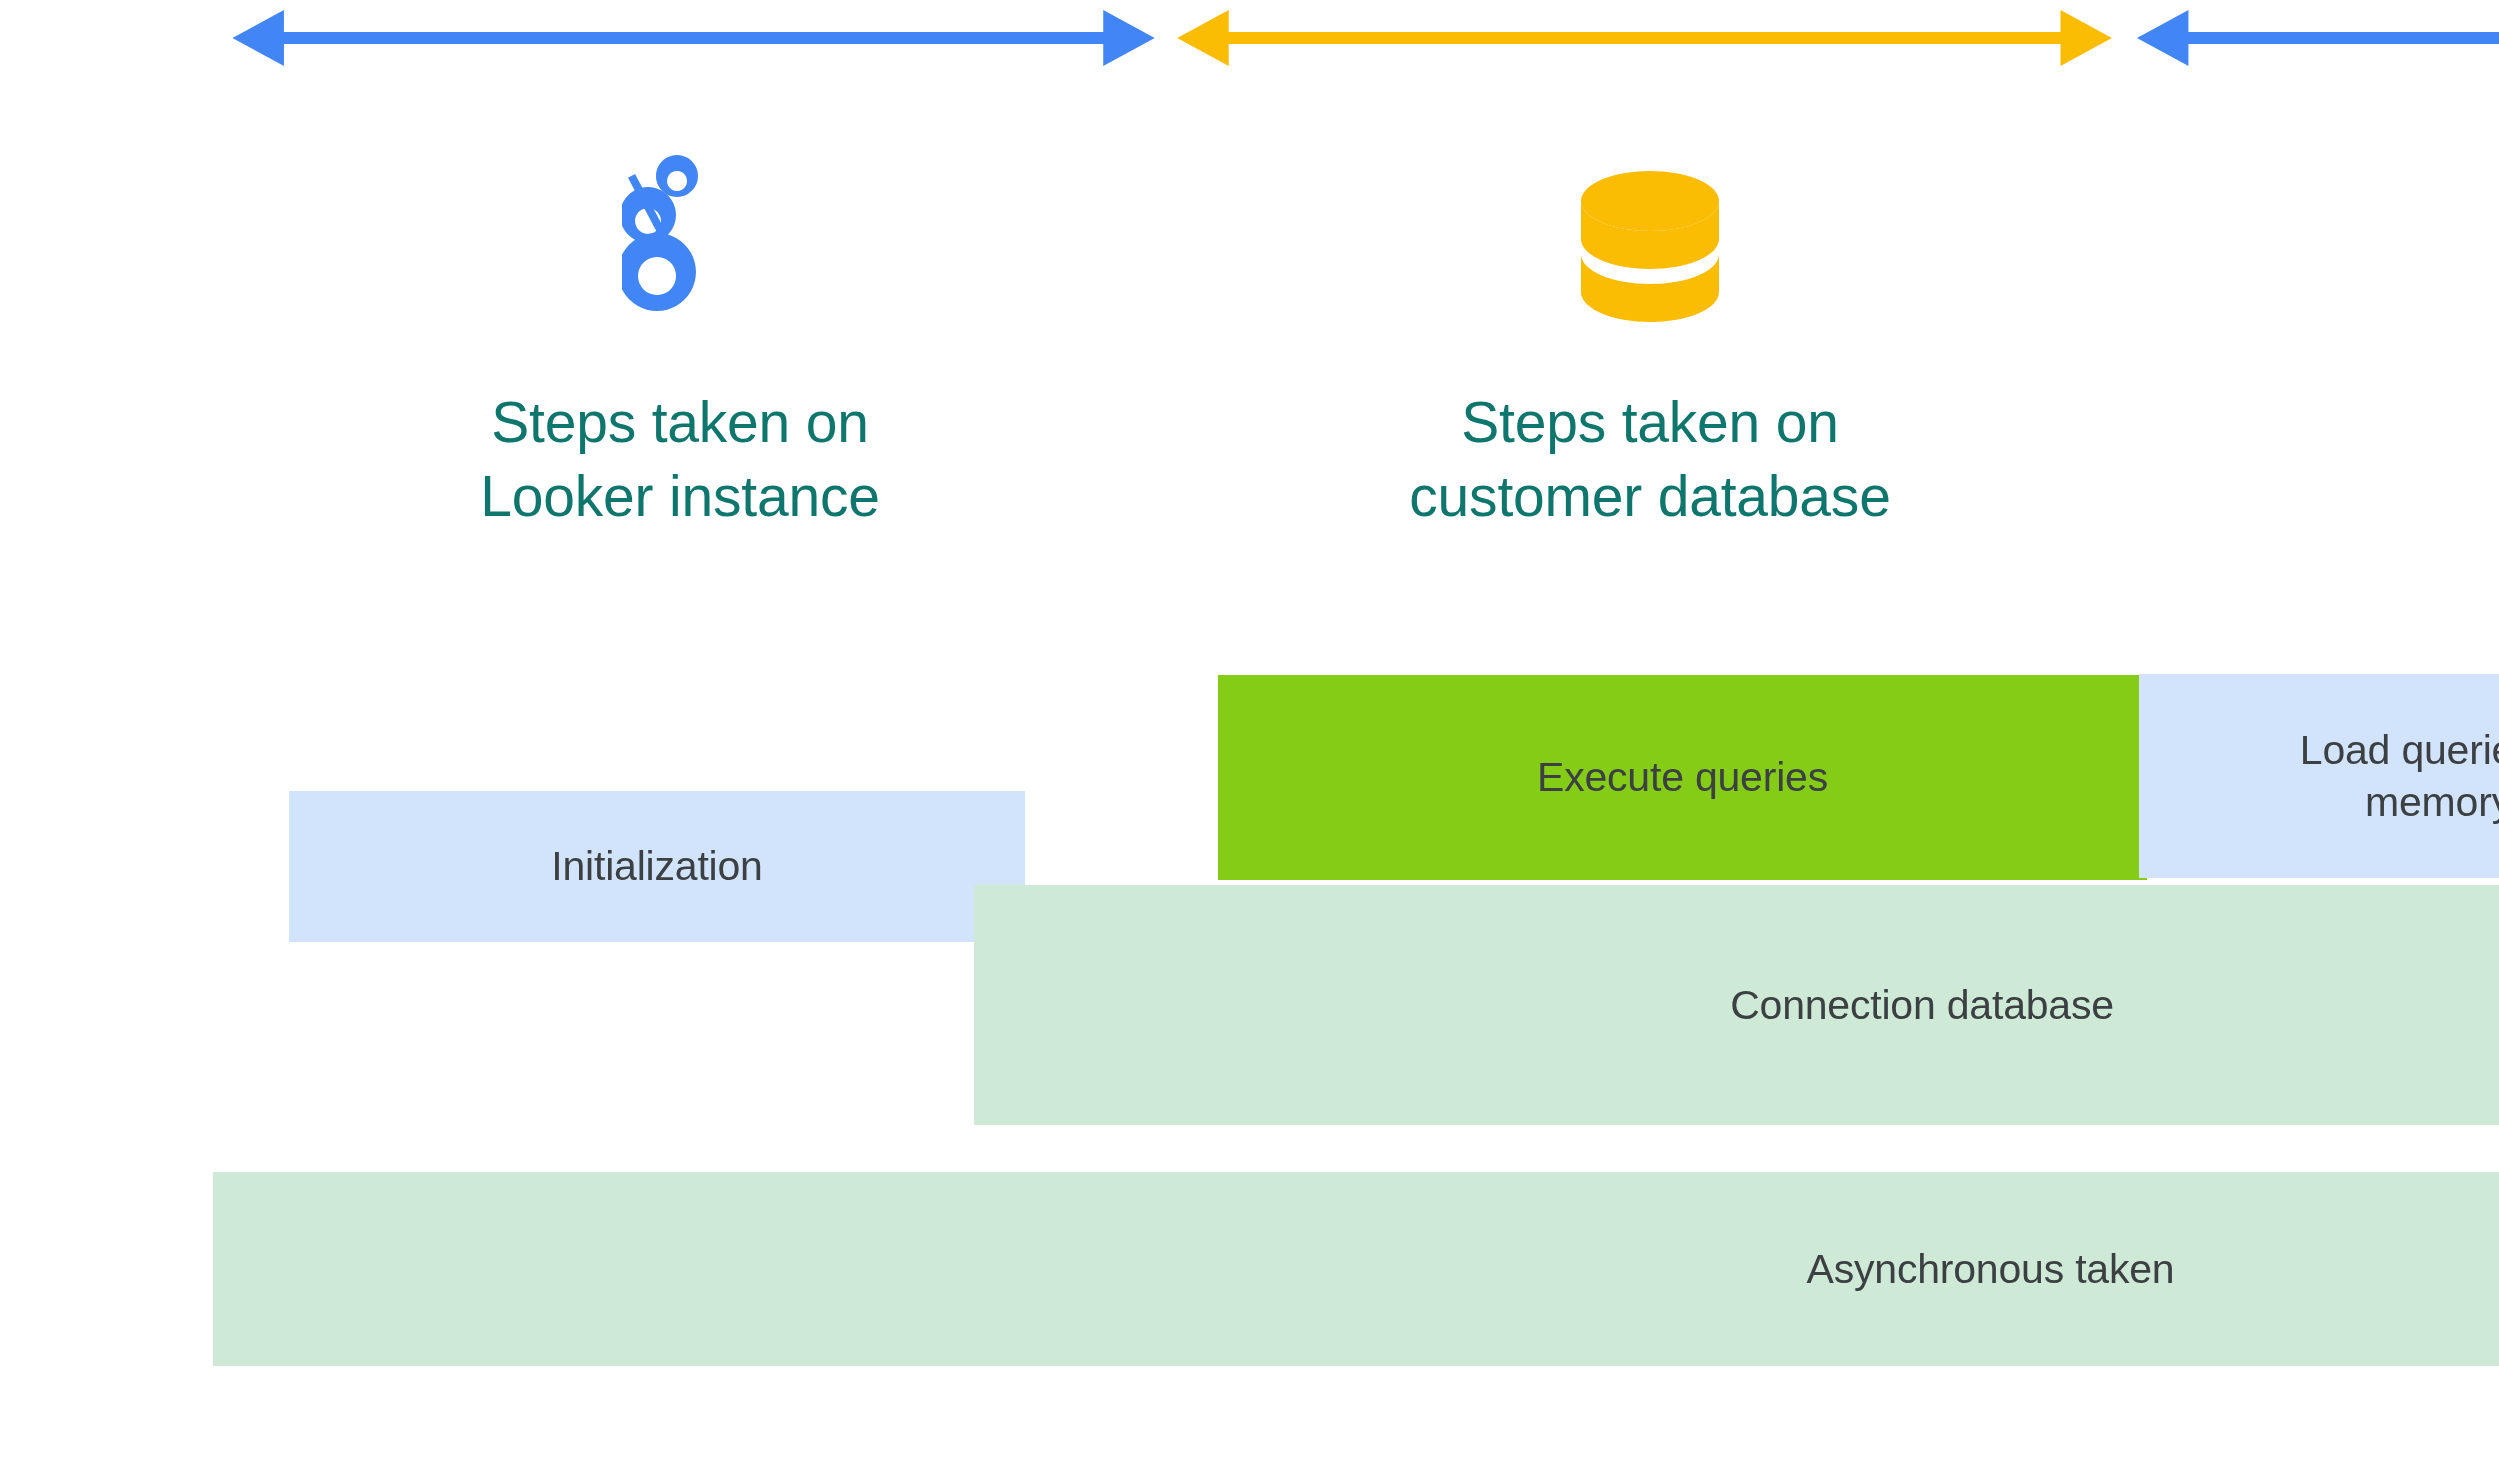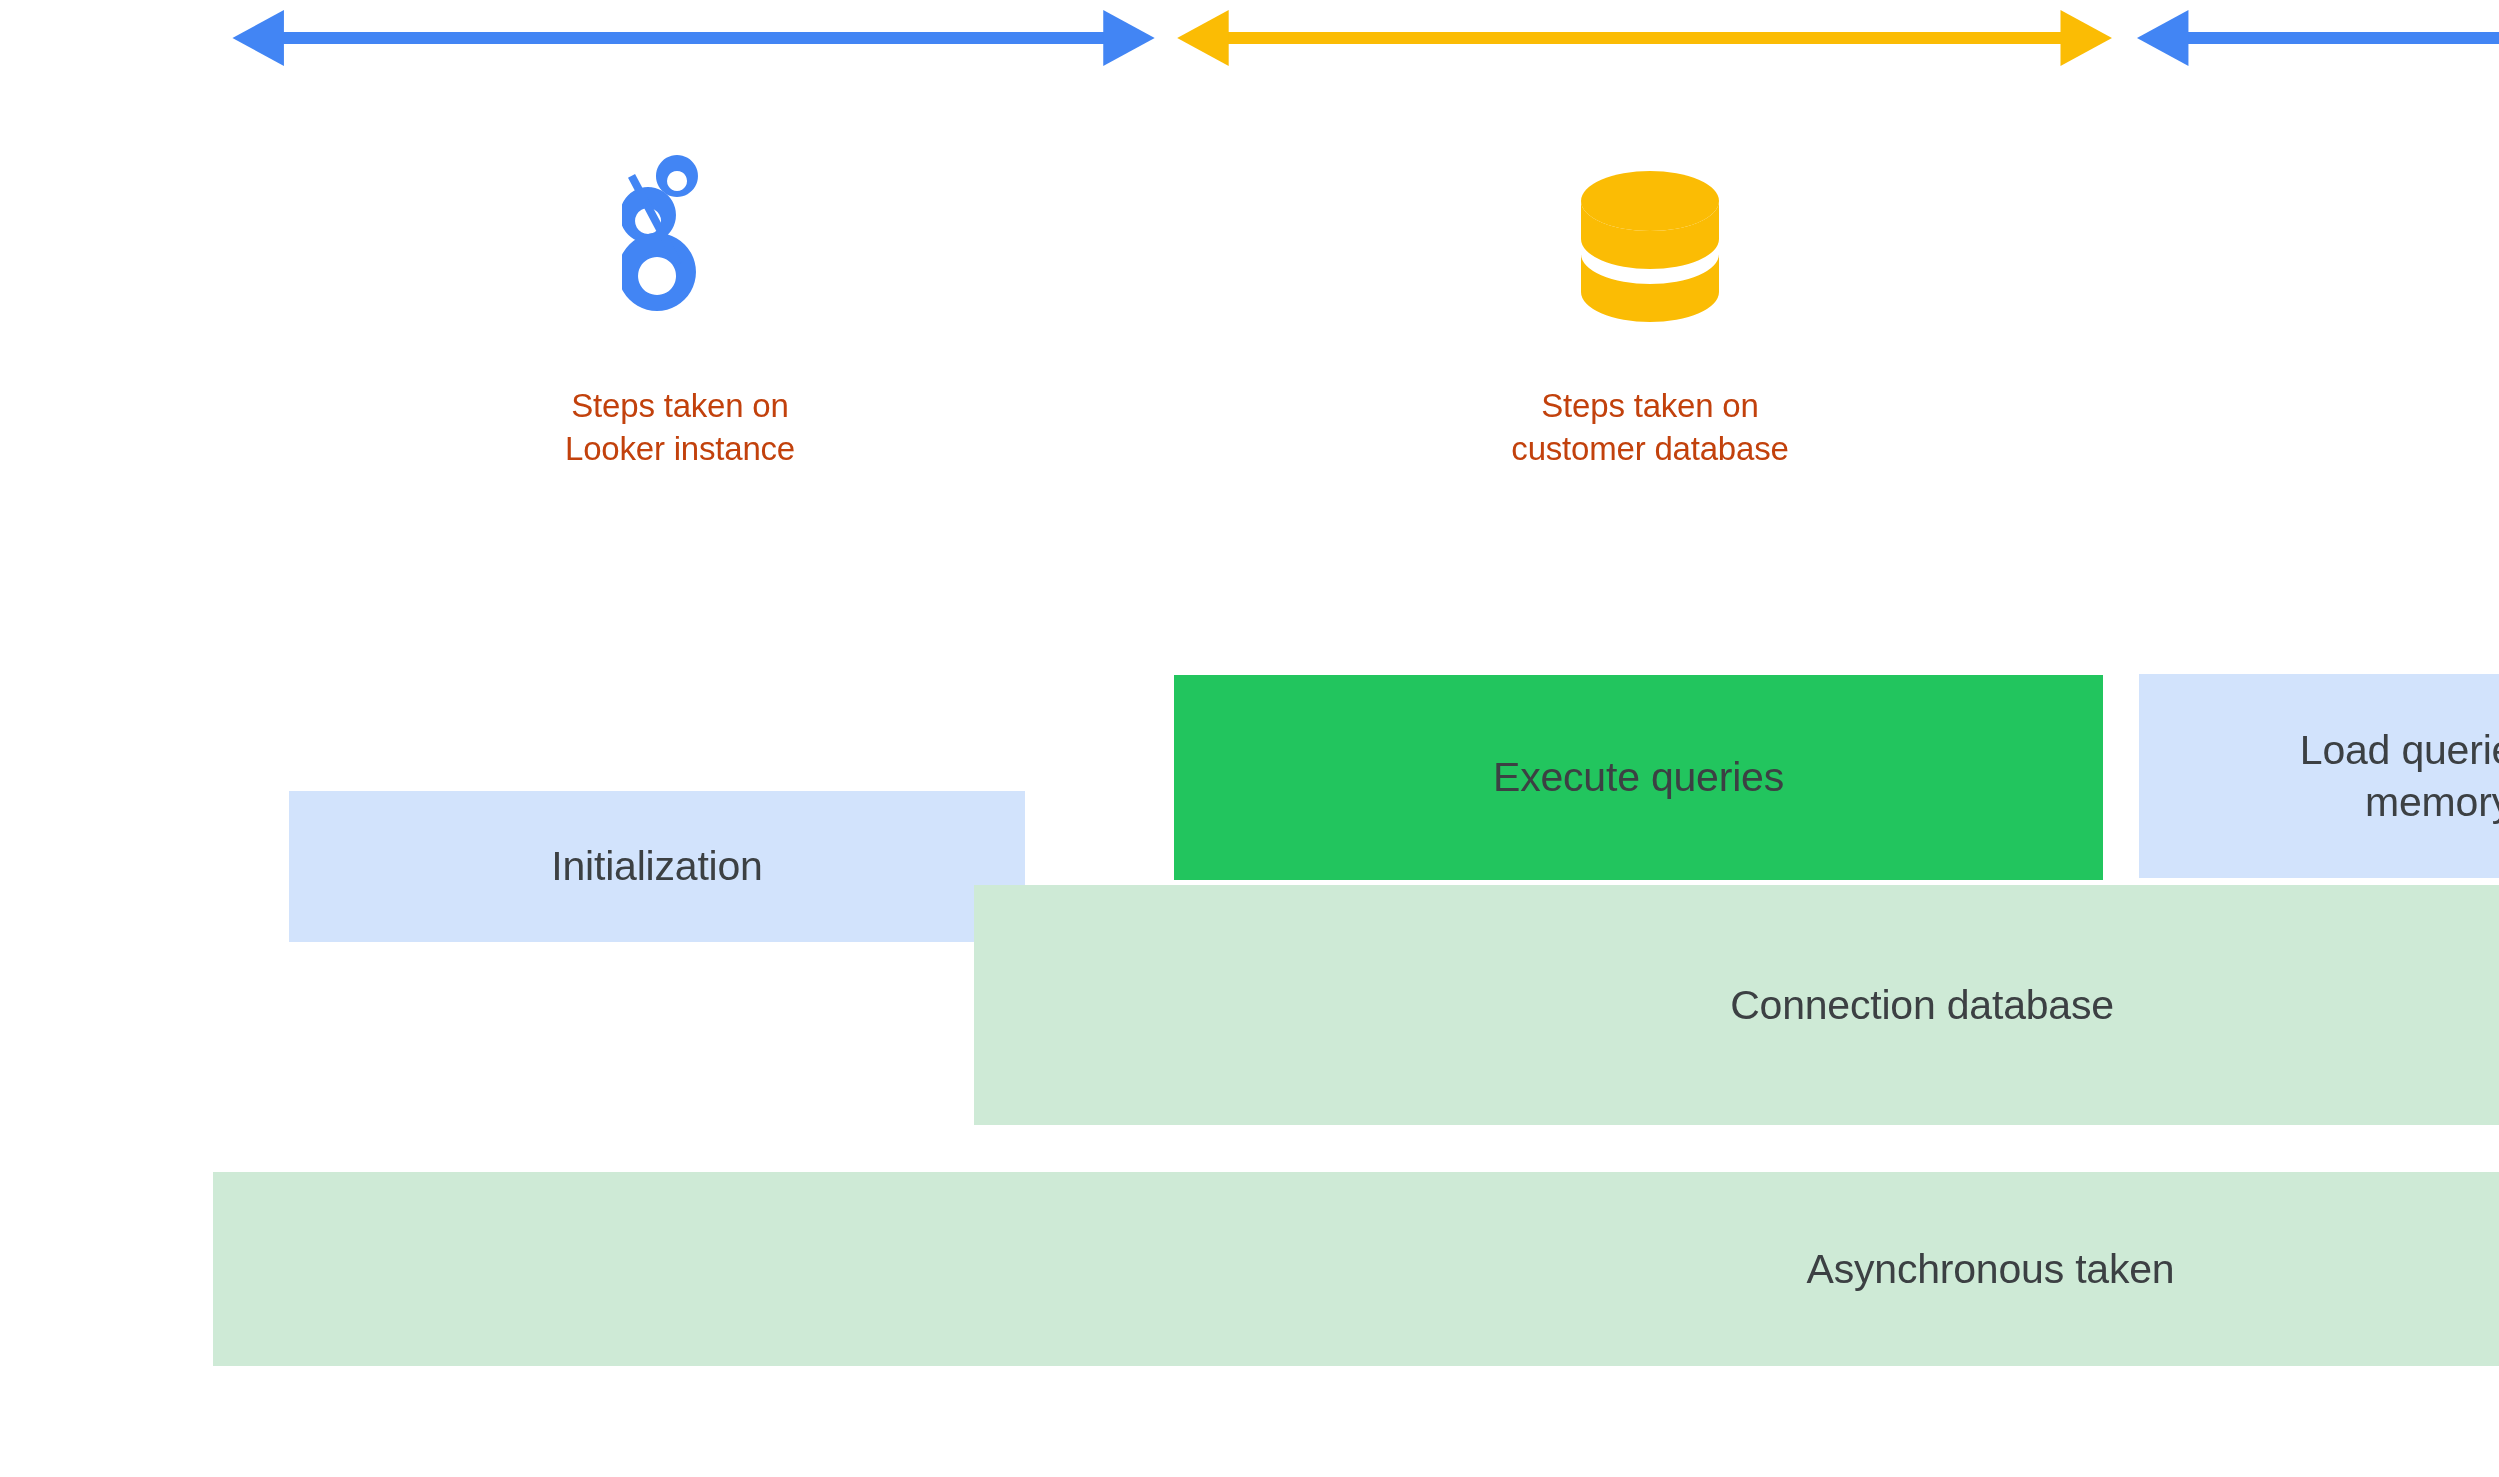--- a/index.html
+++ b/index.html
@@ -8,34 +8,34 @@
        -webkit-font-smoothing:antialiased;}
 
   #canvas{position:absolute;left:0;top:0;width:3999px;height:1478px;background:#fff;}
 
   
   .icon{position:absolute;}
   .looker-icon{width:100px;height:165px;}
   .db-icon{width:150px;height:160px;}
 
   
-  .caption{position:absolute;text-align:center;color:#c2410c;
-           font-size:33px;line-height:1.30;letter-spacing:-0.2px;font-weight:400;}
+  .caption{position:absolute;text-align:center;color:#0f766e;
+           font-size:57px;line-height:1.30;letter-spacing:-0.2px;font-weight:400;}
   .caption .cl{display:block;white-space:nowrap;}
 
   
   .arrow-band{position:absolute;left:0;top:1090;width:3999px;height:80px;}
 
   
   .box{position:absolute;display:flex;align-items:center;justify-content:center;
        text-align:center;color:#3c4043;font-size:41px;line-height:1.28;
        letter-spacing:-0.2px;font-weight:400;box-sizing:border-box;padding:3px 12px;}
   .box .bl{display:block;}
   .blue{background:#d2e3fc;}
-  .yellow{background:#22c55e;}
+  .yellow{background:#84cc16;margin-left:44px;}
   .green{background:#ceead6;}
 
   .b-exec  {left:1174px;top:675px;width:929px;height:205px;}
   .b-load  {left:2139px;top:674px;width:599px;height:204px;}
   .b-init  {left:289px; top:791px;width:736px;height:151px;}
   .b-conn  {left:974px;top:885px;width:1896px;height:240px;}
   .b-async {left:213px; top:1172px;width:3555px;height:194px;}
 </style>
 </head>
 <body>

